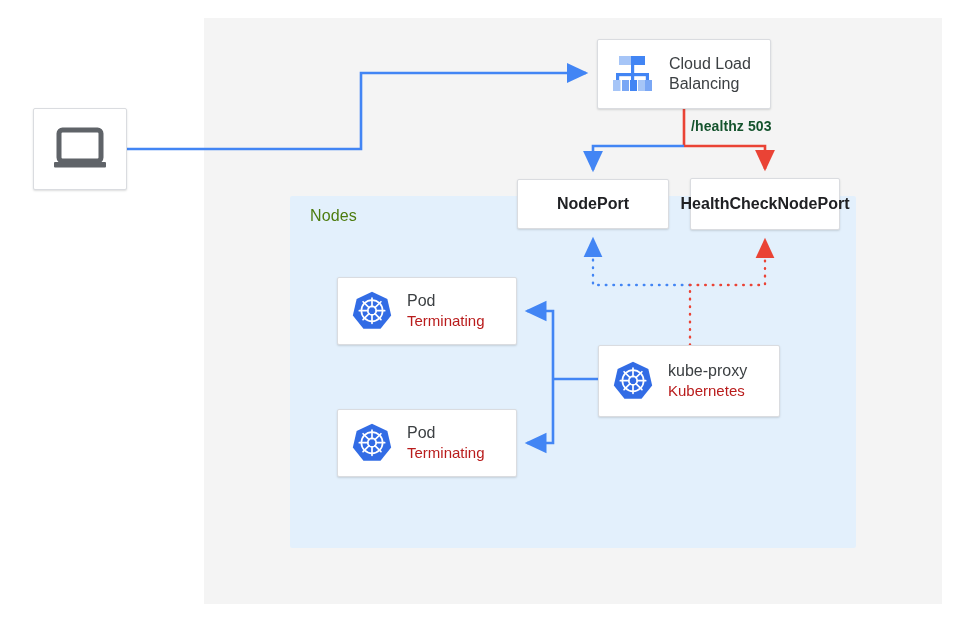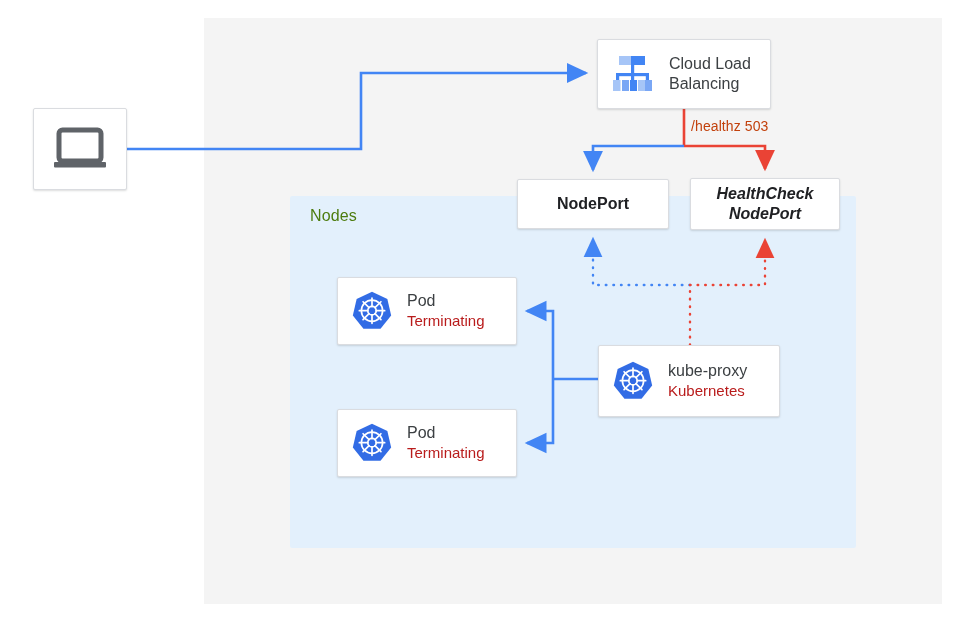--- a/index.html
+++ b/index.html
@@ -93,22 +93,21 @@
   }
   .node-clb {
     left: 597px; top: 39px;  width: 174px; height: 70px;
     padding-left: 13px; gap: 14px;
   }
   .node-nodeport {
     left: 517px; top: 179px; width: 152px; height: 50px;
   }
   .node-healthcheck {
     left: 690px; top: 178px; width: 150px; height: 52px;
-    flex-direction: column;
-    font-style: italic;
+    flex-direction: row;
   }
   .node-pod-1 {
     left: 337px; top: 277px; width: 180px; height: 68px;
     padding-left: 13px; gap: 14px;
   }
   .node-pod-2 {
     left: 337px; top: 409px; width: 180px; height: 68px;
     padding-left: 13px; gap: 14px;
   }
   .node-kubeproxy {
@@ -127,22 +126,22 @@
     top: 0;
     width: 965px;
     height: 623px;
     pointer-events: none;
   }
   .edge-label {
     position: absolute;
     left: 691px;
     top: 118px;
     font-size: 14px;
-    font-weight: normal;
-    color: #c2410c;
+    font-weight: bold;
+    color: #14532d;
     white-space: nowrap;
     letter-spacing: 0.1px;
   }
 </style>
 </head>
 <body>
 
 <div id="canvas">
 
   <div class="region-cloud"></div>

